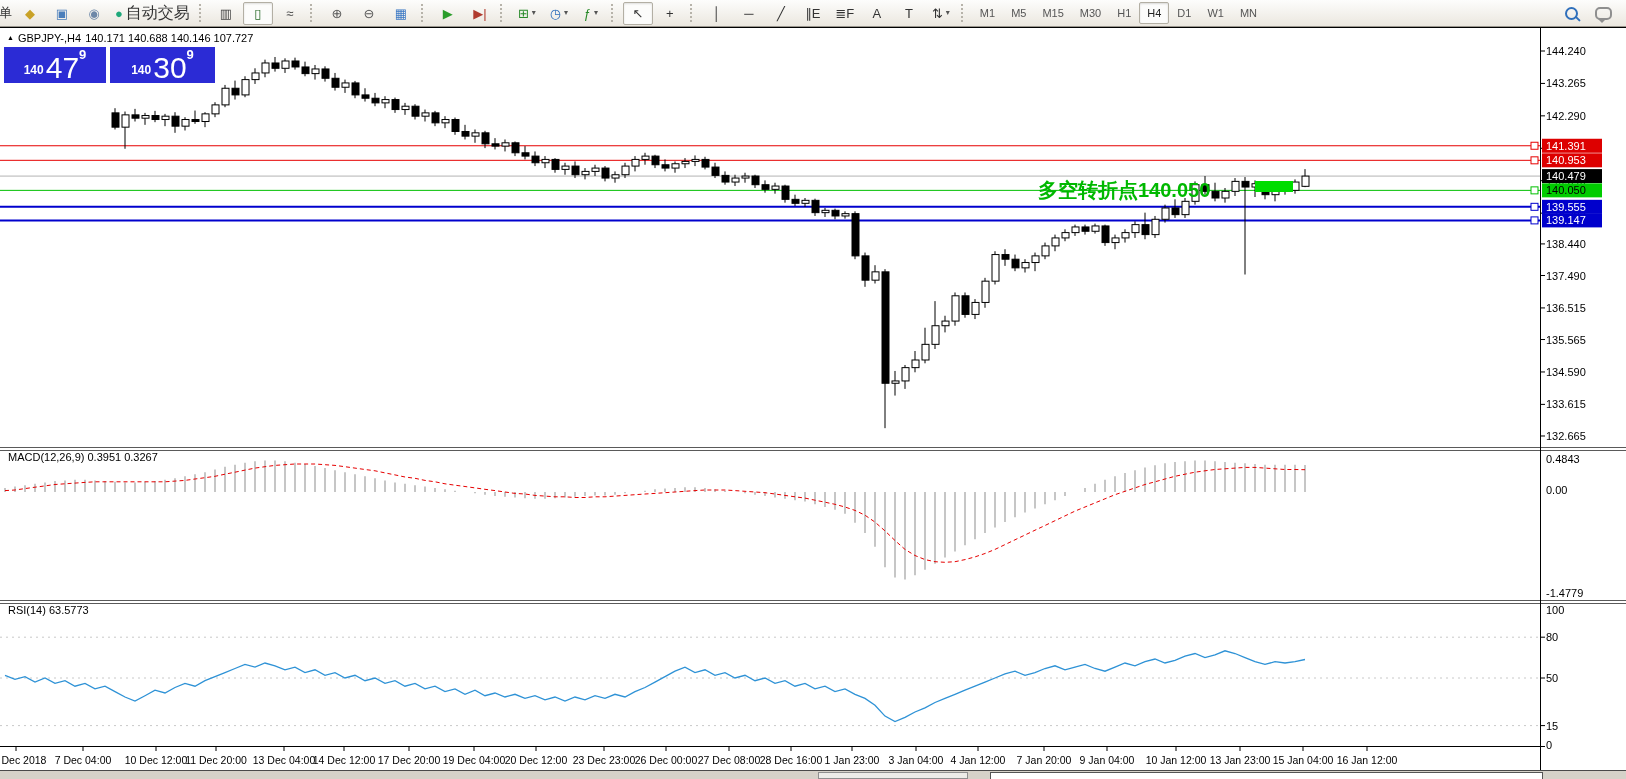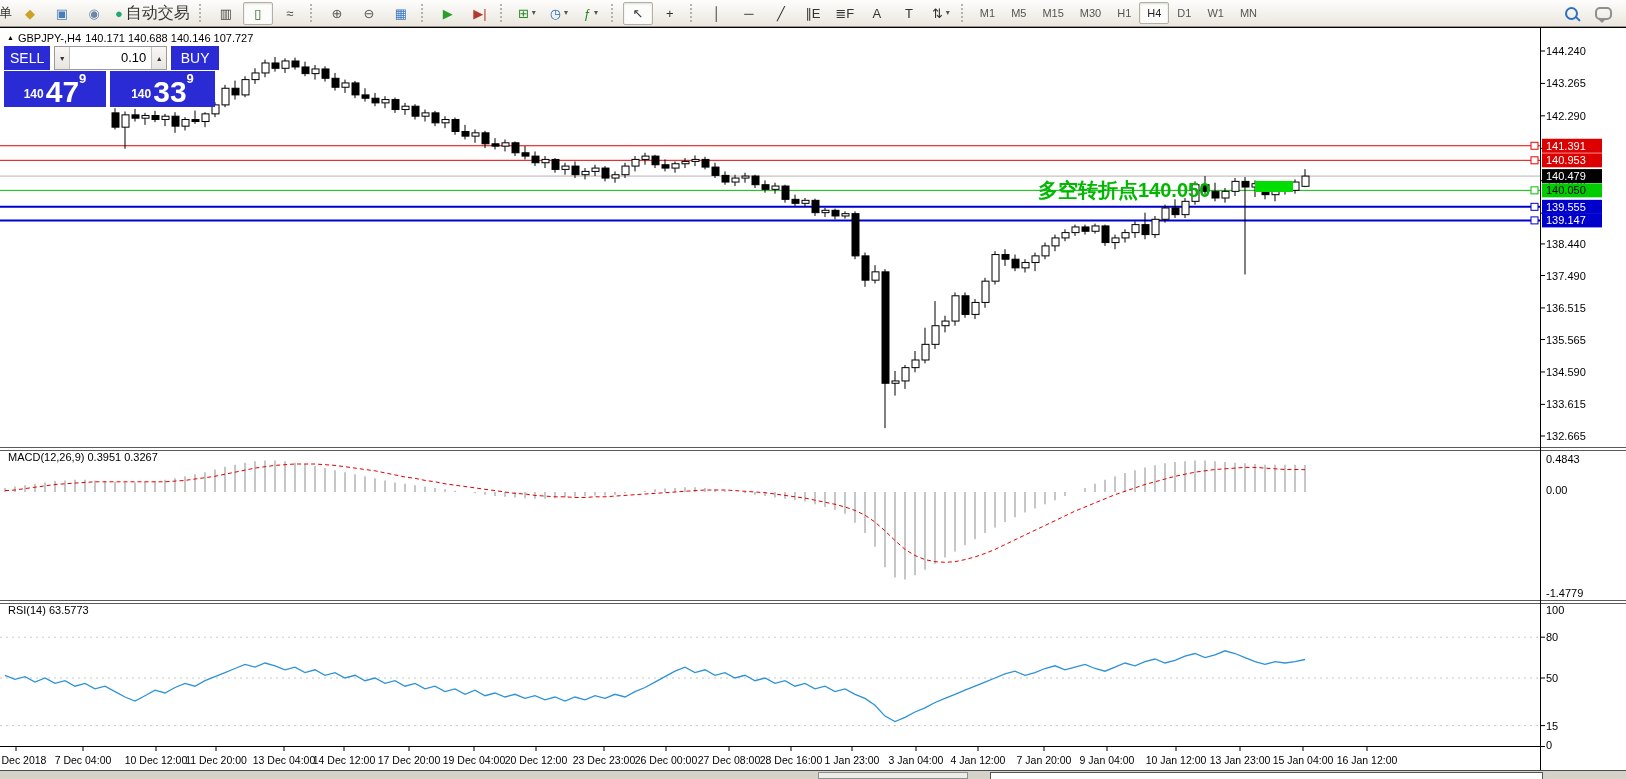--- a/index.html
+++ b/index.html
@@ -41,21 +41,21 @@
      background:linear-gradient(#f8f7f5,#e8e5df);font-size:7px;color:#333;cursor:pointer;padding:0}
   .vol button:first-child{border-left:none}
   .vol button:last-child{border-right:none}
   .vol-val{width:76px;font-size:13px;color:#000;text-align:right;padding:3px 5px 0 0}
   .ocp-prices{display:flex;margin-top:1px}
   .pbox{background:#2b2bd5;color:#fff;height:34px;display:flex;align-items:flex-end;
      justify-content:center;padding-bottom:2px;cursor:pointer}
   .pbox-sell{width:102px}
   .pbox-buy{width:105px;margin-left:4px}
   .pbox .pfx{font-size:12px;font-weight:bold;margin:0 2px 4px 0}
-  .pbox .big{font-size:30px;font-weight:bold;line-height:27px}
+  .pbox .big{font-size:30px;font-weight:normal;line-height:27px}
   .pbox .sup{font-size:13px;font-weight:bold;align-self:flex-start;margin-top:0}
   
   .bstrip{position:absolute;top:770px;left:0;width:1626px;height:9px;background:#d6d2c9;
      border-top:1px solid #4a4a4a;box-sizing:border-box;z-index:2}
   .bs-box1{position:absolute;left:818px;top:1px;width:150px;height:7px;background:#edecе8;
      background:#edece8;border:1px solid #8f8f8f;box-sizing:border-box}
   .bs-box2{position:absolute;left:990px;top:1px;width:553px;height:8px;background:#fff;
      border:1px solid #555;border-bottom:none;box-sizing:border-box}
   svg{position:absolute;top:0;left:0;z-index:1}
   svg text{font-family:"Liberation Sans","DejaVu Sans",sans-serif}
@@ -677,38 +677,29 @@
     <span class="tb-btn" style="margin-right:6px">
       <span class="i-chat"></span>
     </span>
   </div>
 
 <div class="chart-title">
   <span class="tri">▲</span><span>GBPJPY-,H4</span><span>140.171 140.688 140.146 107.727</span>
 </div>
 
 <div class="ocp">
-  <div class="ocp-top">
-    <button class="ocp-sell">SELL</button>
-    <div class="vol">
-      <button>▼</button>
-      <div class="vol-val">0.10</div>
-      <button>▲</button>
-    </div>
-    <button class="ocp-buy">BUY</button>
-  </div>
   <div class="ocp-prices">
     <div class="pbox pbox-sell">
       <span class="pfx">140</span>
         <span class="big">47</span>
         <span class="sup">9</span>
     </div>
     <div class="pbox pbox-buy">
       <span class="pfx">140</span>
-        <span class="big">33</span>
+        <span class="big">30</span>
         <span class="sup">9</span>
     </div>
   </div>
 </div>
 
 <div class="bstrip">
   <div class="bs-box1"></div>
   <div class="bs-box2"></div>
 </div>
 

